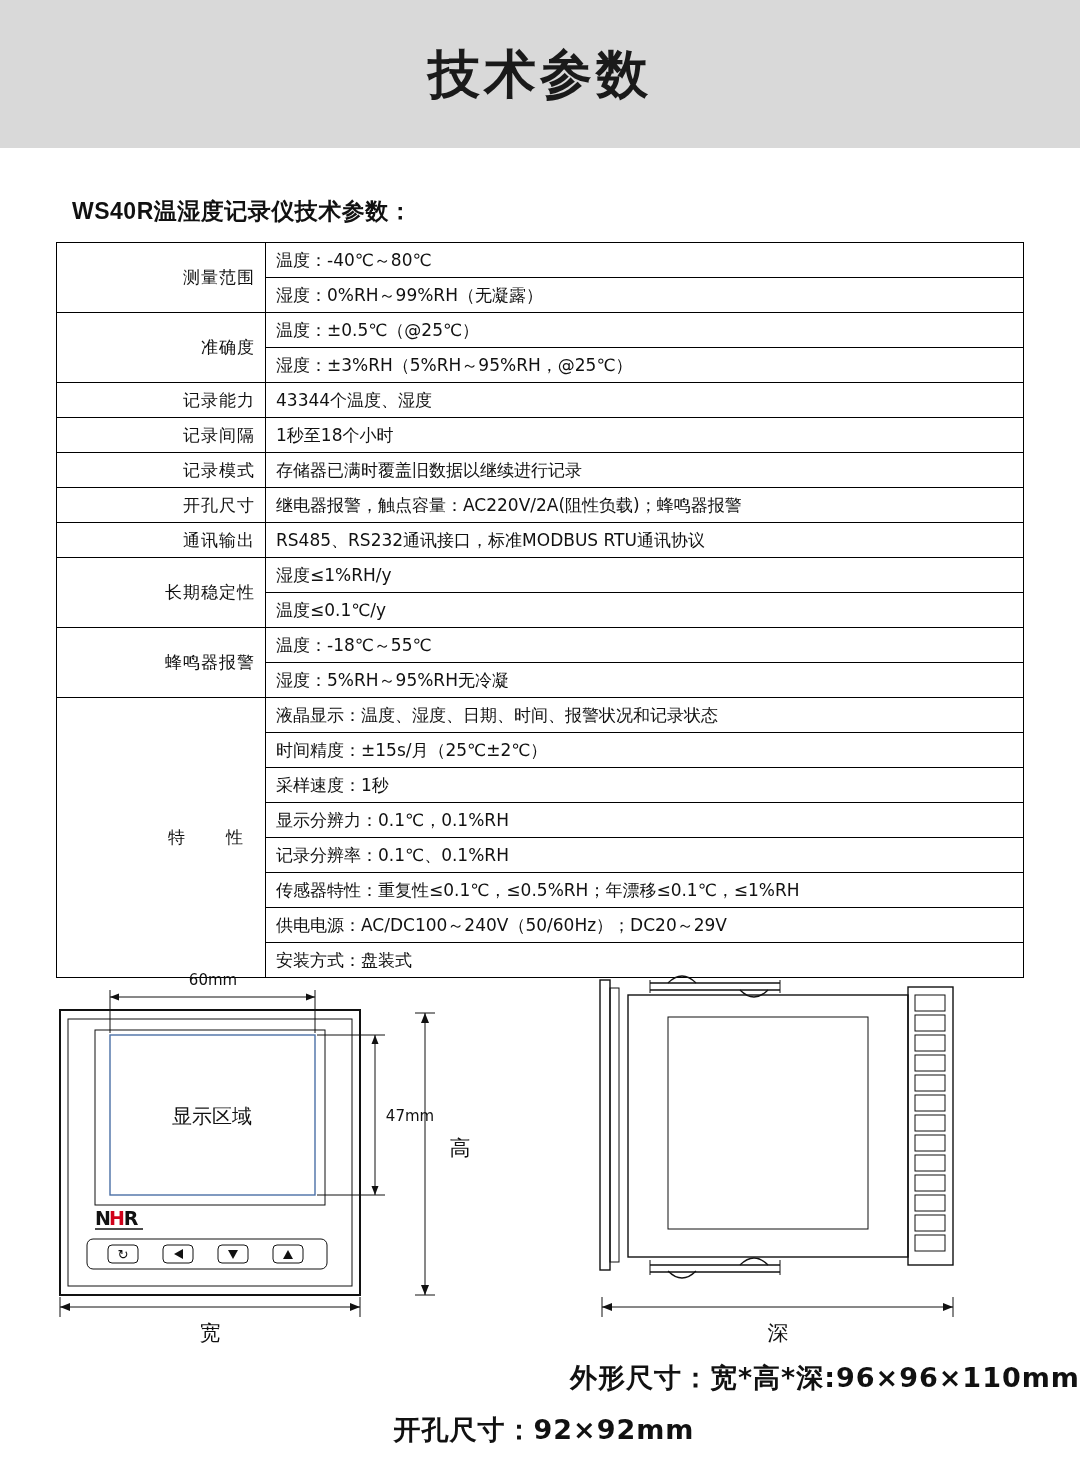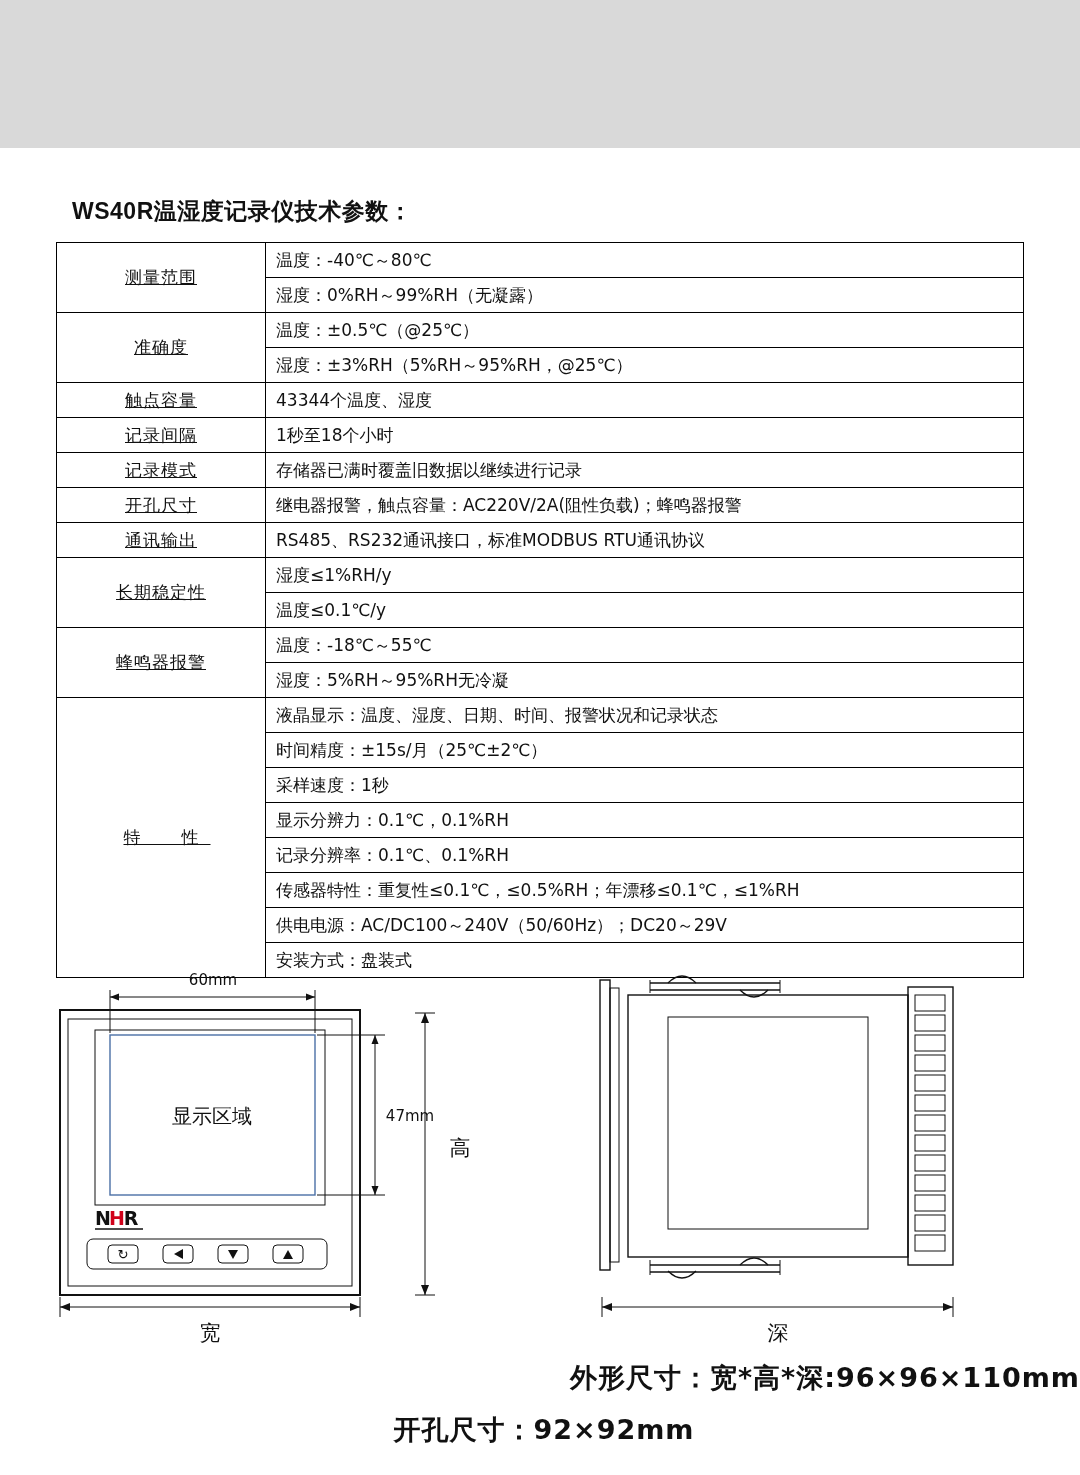--- a/index.html
+++ b/index.html
@@ -46,23 +46,22 @@
     border:1px solid #000;
     font-size:17px;
     color:#111;
     padding:5px 10px;
     height:24px;
     vertical-align:middle;
     font-family:"DejaVu Sans","Liberation Sans",sans-serif;
   }
   td.key{
     width:188px;
-    text-align:center;
+    text-align:right;
     letter-spacing:1px;
-    text-decoration:underline;
   }
   td.key.spread{letter-spacing:12px;text-indent:12px;}
   td.val{padding-left:14px;}
   
   .draw-area{position:absolute;left:0;top:955px;width:1080px;height:400px;}
   
   .foot1{
     position:absolute;left:0;top:1360px;width:1080px;text-align:right;
     font-size:27px;font-weight:bold;color:#111;letter-spacing:1px;
     font-family:"DejaVu Sans","Liberation Sans",sans-serif;
@@ -71,20 +70,21 @@
     position:absolute;left:4px;top:1412px;width:1080px;text-align:center;
     font-size:27px;font-weight:bold;color:#111;letter-spacing:1px;
     font-family:"DejaVu Sans","Liberation Sans",sans-serif;
   }
   svg text{font-family:"DejaVu Sans","Liberation Sans",sans-serif;}
 </style>
 </head>
 <body>
 
 <div class="banner">
+  <div class="banner-title">技术参数</div>
 </div>
 
 <div class="sec-title">WS40R温湿度记录仪技术参数：</div>
 
 <div class="spec-wrap">
   <table class="spec">
     <tbody>
       <tr>
         <td class="key" rowspan="2">测量范围</td>
         <td class="val">温度：-40℃～80℃</td>
@@ -95,21 +95,21 @@
 
       <tr>
         <td class="key" rowspan="2">准确度</td>
         <td class="val">温度：±0.5℃（@25℃）</td>
       </tr>
       <tr>
         <td class="val">湿度：±3%RH（5%RH～95%RH，@25℃）</td>
       </tr>
 
       <tr>
-        <td class="key">触点容量</td>
+        <td class="key">记录能力</td>
         <td class="val">43344个温度、湿度</td>
       </tr>
       <tr>
         <td class="key">记录间隔</td>
         <td class="val">1秒至18个小时</td>
       </tr>
       <tr>
         <td class="key">记录模式</td>
         <td class="val">存储器已满时覆盖旧数据以继续进行记录</td>
       </tr>

